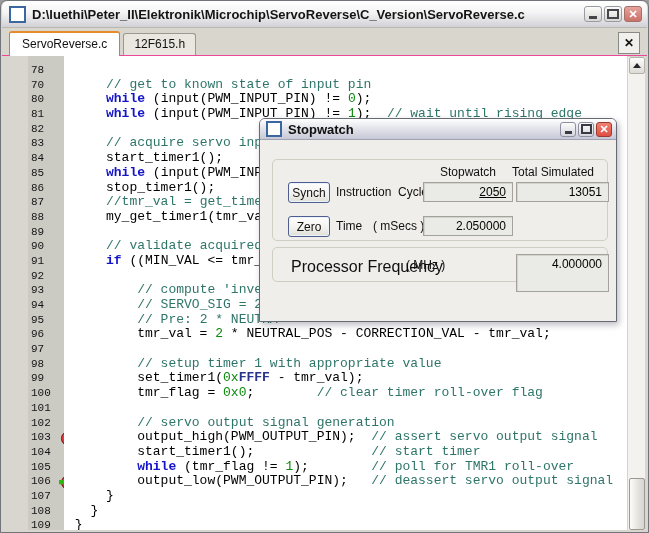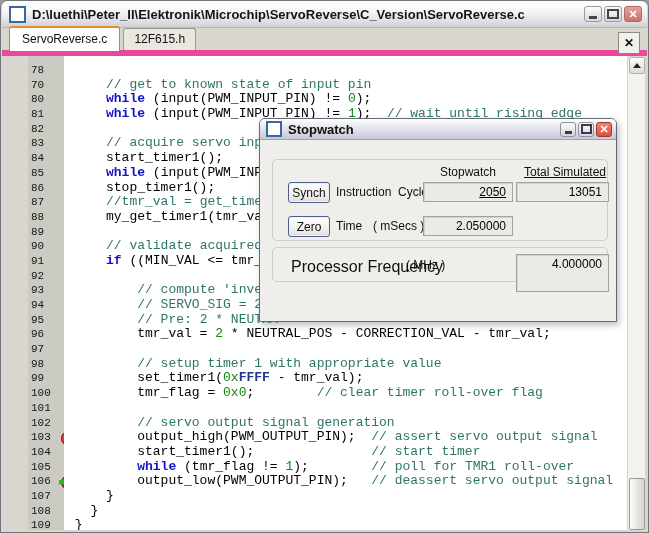--- a/index.html
+++ b/index.html
@@ -18,21 +18,21 @@
   .cb{width:18px;height:16px;border-radius:3px;display:flex;align-items:center;justify-content:center;
       border:1px solid #9A9AA2;box-sizing:border-box;
       background:linear-gradient(180deg,#FBFBF9,#D8D8D4);}
   .cb.close{background:linear-gradient(180deg,#E5A49C,#CB7168);border-color:#A56F68;}
   .glyph-min{display:block;width:8px;height:3px;background:#45454B;margin-top:7px;}
   .glyph-max{display:block;width:8px;height:6px;border:2px solid #45454B;}
   .cb.close i{font-style:normal;color:#fff;font-size:11px;font-weight:bold;line-height:1;}
   .dcb i{font-style:normal;color:#fff;font-size:11px;font-weight:bold;line-height:1;}
   
   .tabbar{position:absolute;left:1px;right:1px;top:27px;height:28px;background:#D9D6CE;
-    border-bottom:6px solid #ec4899;display:flex;align-items:flex-end;padding-left:7px;box-sizing:border-box;}
+    border-bottom:1px solid #ec4899;display:flex;align-items:flex-end;padding-left:7px;box-sizing:border-box;}
   .tab{font-size:12px;color:#111;padding:3px 10px 4px 10px;background:#EAE7E0;
     border:1px solid #9A9890;border-bottom:none;border-radius:3px 3px 0 0;margin-right:3px;}
   .tab.active{background:#FFFFFF;border-color:#8F8F87;border-top:2px solid var(--accent);
     padding:4px 12px 5px 12px;position:relative;top:1px;}
   .tabclose{position:absolute;right:7px;top:4px;width:20px;height:20px;background:#F2F0EC;
     border:1px solid #8A8A84;display:flex;align-items:center;justify-content:center;
     font-size:12px;font-weight:bold;color:#111;}
   
   .gutter{position:absolute;left:3px;top:55px;bottom:2px;width:59px;background:#CBCBC3;
     border-right:1px solid #7E7E76;box-sizing:content-box;padding-top:7px;overflow:hidden;margin-left:24px;}
@@ -81,21 +81,21 @@
     box-sizing:border-box;flex:0 0 auto;}
   .dcb.close{background:linear-gradient(180deg,#F08272,var(--closered));border-color:#9E3A30;margin-right:4px;}
   .dmin{display:block;width:7px;height:3px;background:#3A3A44;margin-top:6px;}
   .dmax{display:block;width:7px;height:6px;border:2px solid #3A3A44;}
   .grp{position:absolute;left:12px;width:336px;border:1px solid #CECEC3;border-radius:5px;
     background:transparent;box-sizing:border-box;}
   .g1{top:40px;height:82px;}
   .g2{top:128px;height:35px;}
   .hdr{position:absolute;top:5px;font-size:12px;color:#101010;text-align:center;}
   .h1{left:150px;width:90px;}
-  .h2{left:244px;width:96px;text-decoration:underline;}
+  .h2{left:232px;width:96px;}
   .swbtn{position:absolute;left:15px;width:42px;height:21px;border:1px solid #4D5E91;border-radius:3px;
     background:linear-gradient(180deg,#FFFFFF,#F2F1EC 60%,#DFDDD6);font-size:12px;color:#101010;
     display:flex;align-items:center;justify-content:center;box-sizing:border-box;
     box-shadow:inset 0 0 0 1px #EDF2FB;}
   .swlabel{position:absolute;left:63px;font-size:12px;color:#101010;white-space:pre;}
   .swunit{position:absolute;font-size:12px;color:#101010;white-space:pre;}
   .field{position:absolute;height:20px;border:1px solid #A3A39B;background:#EAEAE6;
     box-shadow:inset 1px 1px 0 #D4D4CE;font-size:12px;color:#000;text-align:right;
     line-height:18px;padding-right:6px;box-sizing:border-box;}
   .f1{left:150px;width:90px;}

